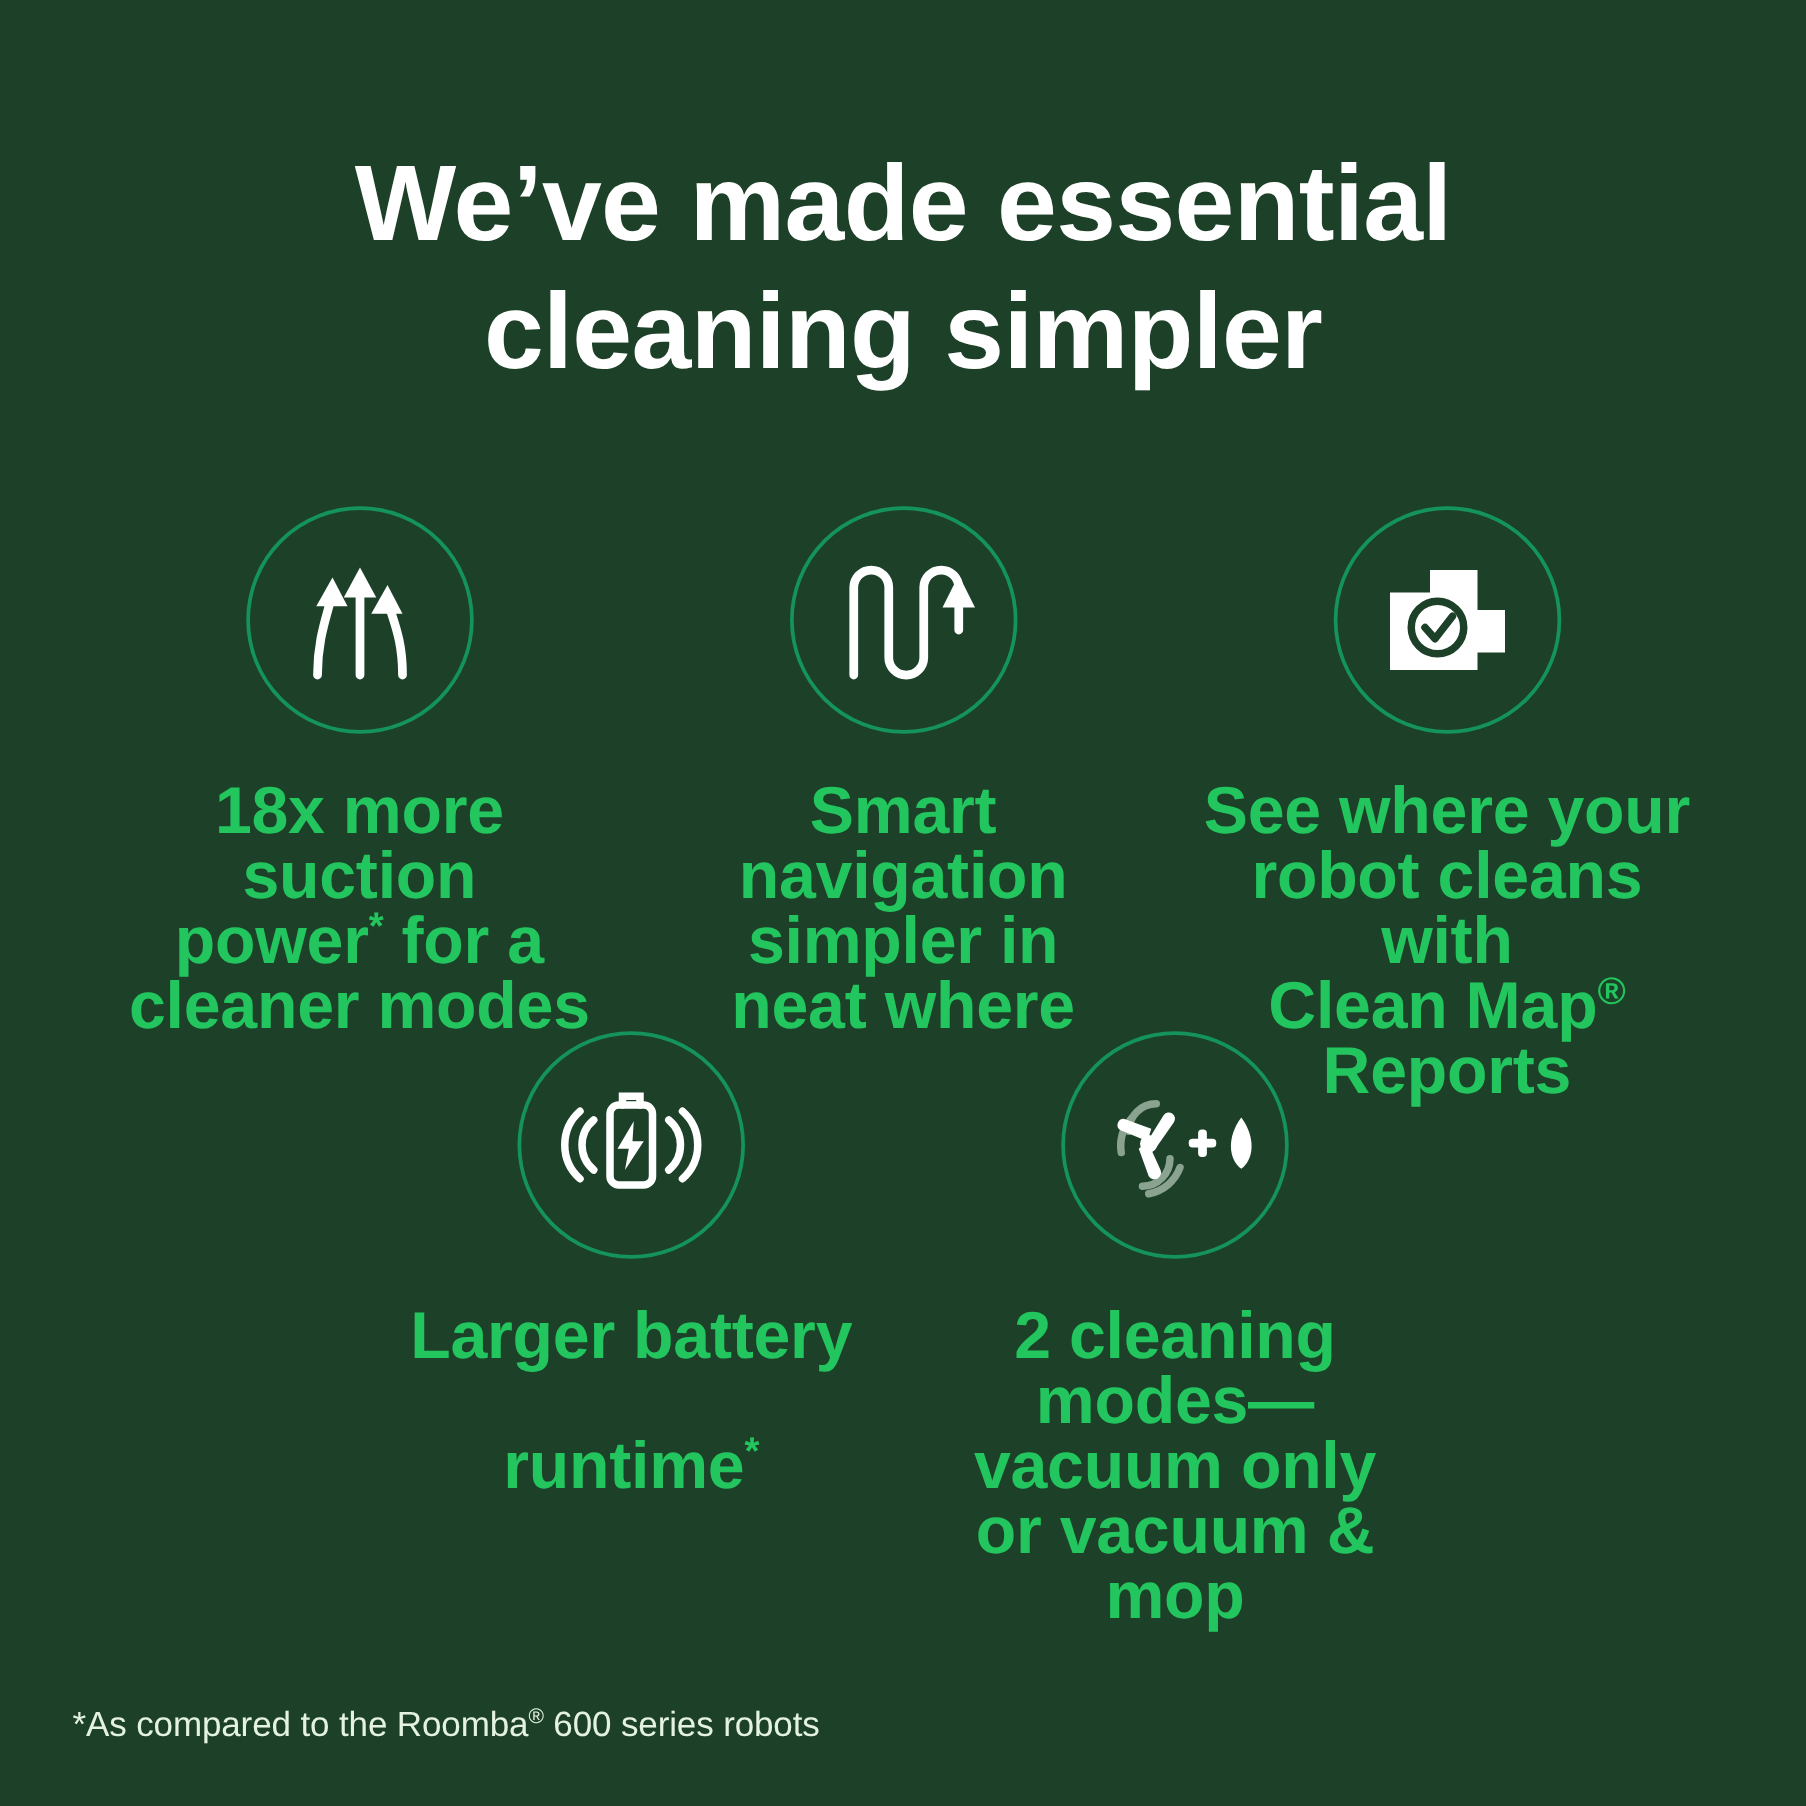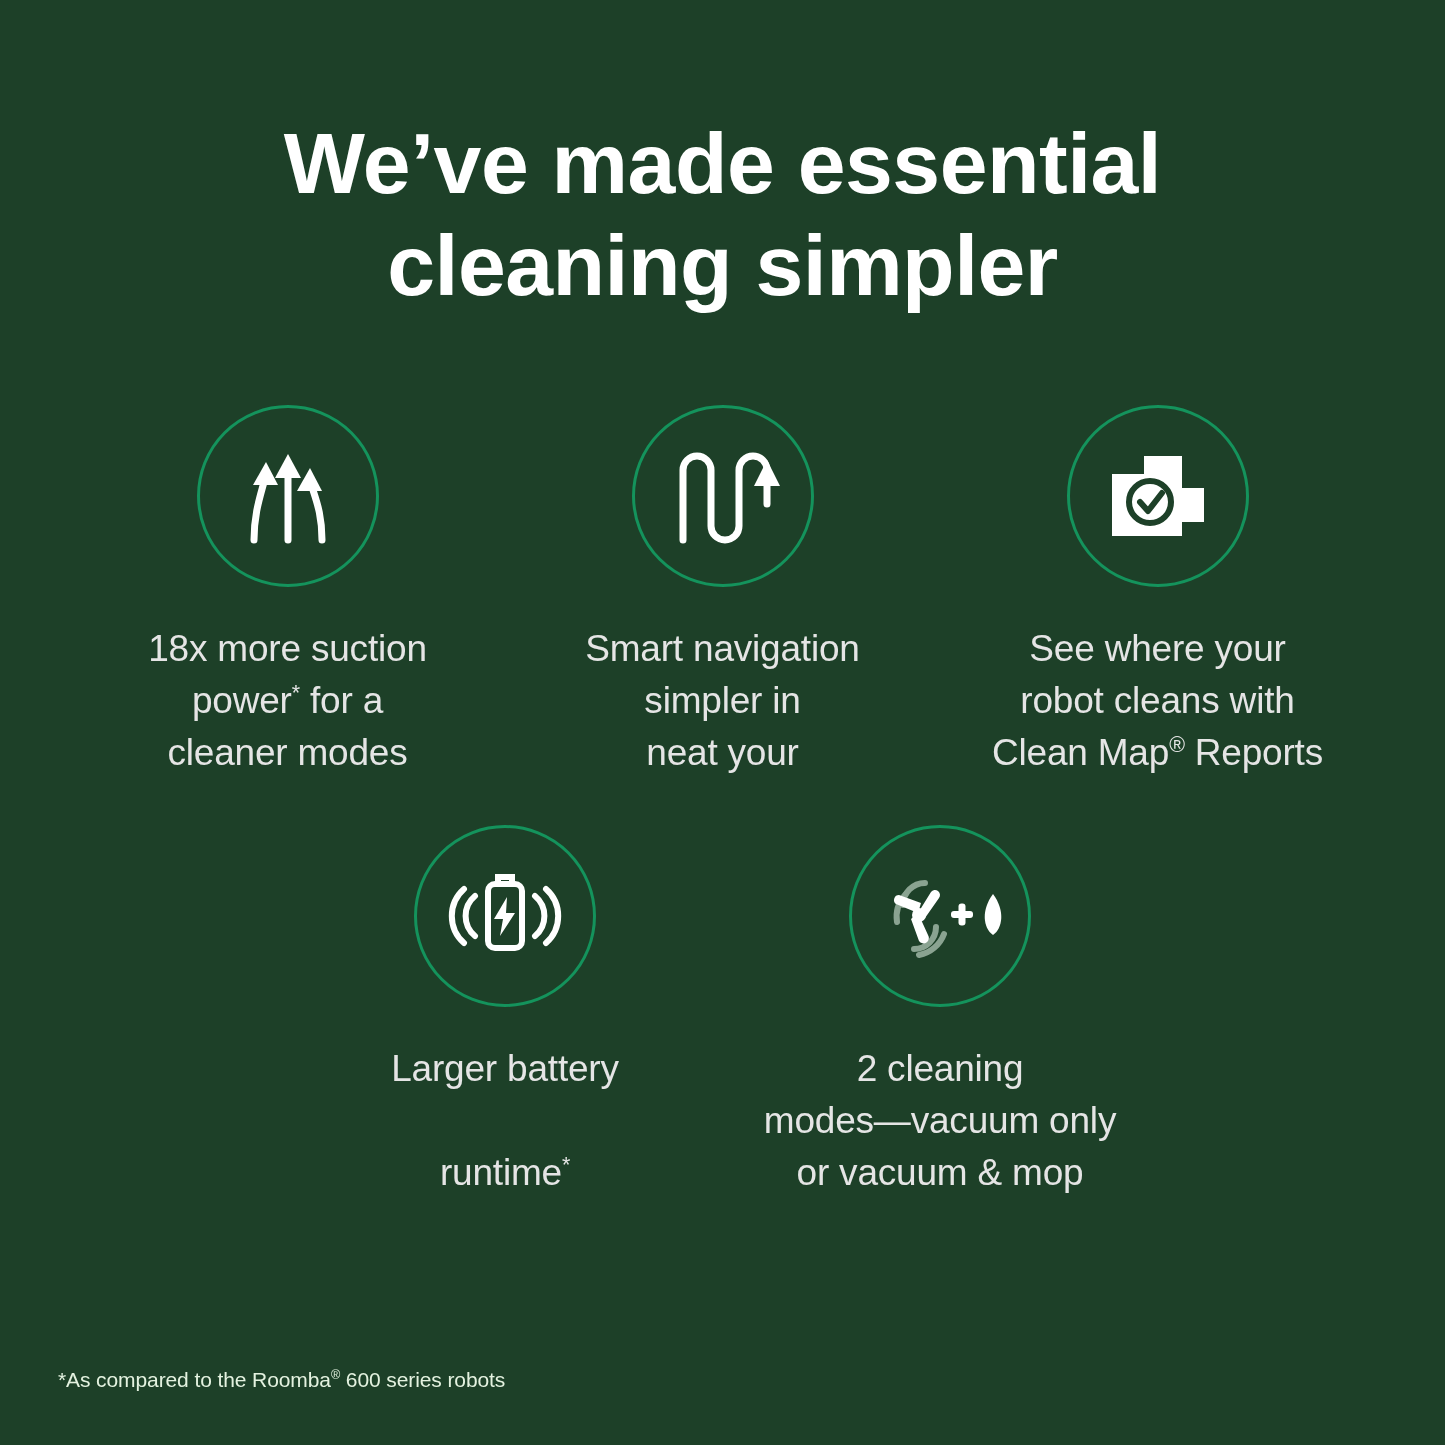--- a/index.html
+++ b/index.html
@@ -66,40 +66,40 @@
     display: flex;
     align-items: center;
     justify-content: center;
     position: relative;
   }
   .icon-circle svg { display: block; }
 
   .feature-caption {
     margin-top: 36px;
     text-align: center;
-    color: #e5e5e5;
-    font-size: 37px;
+    color: #22c55e;
+    font-size: 53px;
     line-height: 52px;
-    font-weight: 400;
+    font-weight: 700;
     letter-spacing: -0.2px;
     max-width: 400px;
   }
   .feature-caption sup {
     font-size: 0.58em;
     vertical-align: super;
     line-height: 0;
   }
 
   
   .footnote {
     position: absolute;
     left: 58px;
     top: 1363px;
     color: #e4f2e0;
-    font-size: 21px;
+    font-size: 28px;
     line-height: 34px;
     font-weight: 500;
     letter-spacing: -0.1px;
   }
   .footnote sup {
     font-size: 0.6em;
     vertical-align: super;
     line-height: 0;
   }
 </style>
@@ -138,21 +138,21 @@
     <div class="feature">
       <div class="icon-circle">
         <svg width="120" height="120" viewBox="0 0 120 120" aria-hidden="true">
           <path d="M20 104 L20 34 A14 14 0 0 1 48 34 L48 90 A14 14 0 0 0 76 90 L76 34 A14 14 0 0 1 104 34 L104 68" fill="none" stroke="#ffffff" stroke-width="7" stroke-linecap="round"></path>
           <path d="M104 24 L117 50 L91 50 Z" fill="#ffffff"></path>
         </svg>
       </div>
       <div class="feature-caption">
         <span>Smart navigation</span><br>
         <span>simpler in</span><br>
-        <span>neat your</span>
+        <span>neat where</span>
       </div>
     </div>
 
     <div class="feature">
       <div class="icon-circle">
         <svg width="120" height="120" viewBox="0 0 120 120" aria-hidden="true">
           <path d="M14 38 L46 38 L46 20 L84 20 L84 52 L106 52 L106 86 L84 86 L84 100 L14 100 Z" fill="#ffffff"></path>
           <circle cx="52" cy="66" r="21" fill="none" stroke="#1d4028" stroke-width="6"></circle>
           <path d="M42 66 L50 75 L64 57" fill="none" stroke="#1d4028" stroke-width="6" stroke-linecap="round" stroke-linejoin="round"></path>
         </svg>

